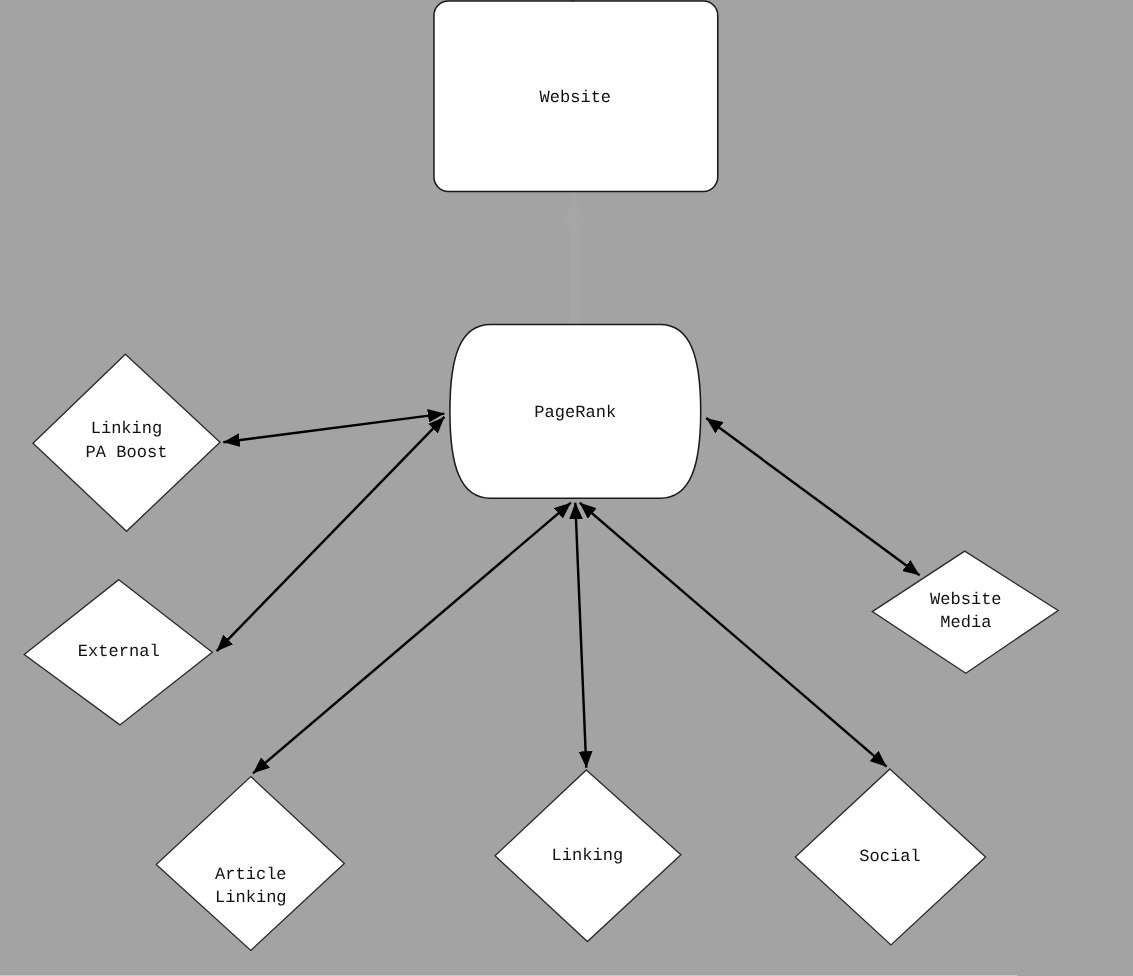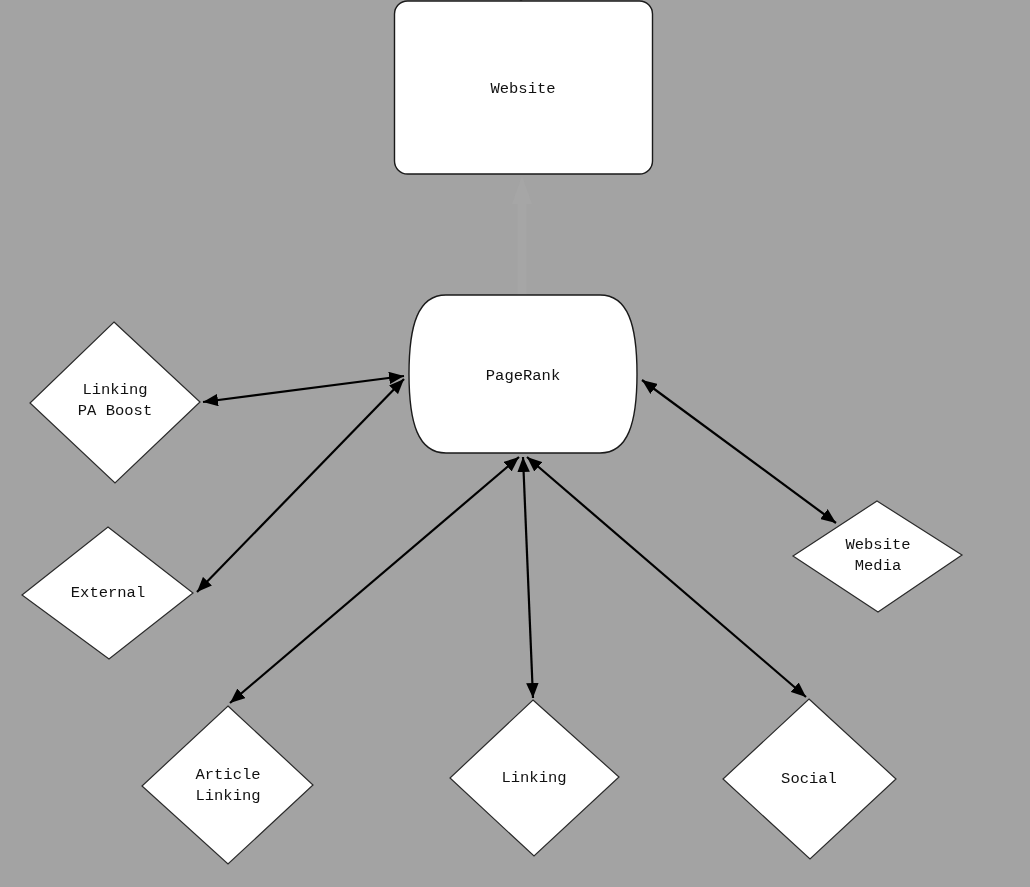--- a/index.html
+++ b/index.html
@@ -98,18 +98,18 @@
     <polygon class="diamond-shape" points="809,699 896,779 810,859 723,779"></polygon>
   </svg>
 
   <div class="label" style="left:523px; top:89px">Website</div>
   <div class="label" style="left:523px; top:376px">PageRank</div>
   <div class="label" style="left:115px; top:401px">Linking
 PA Boost</div>
   <div class="label" style="left:108px; top:593px">External</div>
   <div class="label" style="left:878px; top:556px">Website
 Media</div>
-  <div class="label" style="left:228px; top:786px">Article
+  <div class="label" style="left:228px; top:806px">Article
 Linking</div>
   <div class="label" style="left:534px; top:778px">Linking</div>
   <div class="label" style="left:809px; top:779px">Social</div>
 
 </div>
 
 </body></html>

